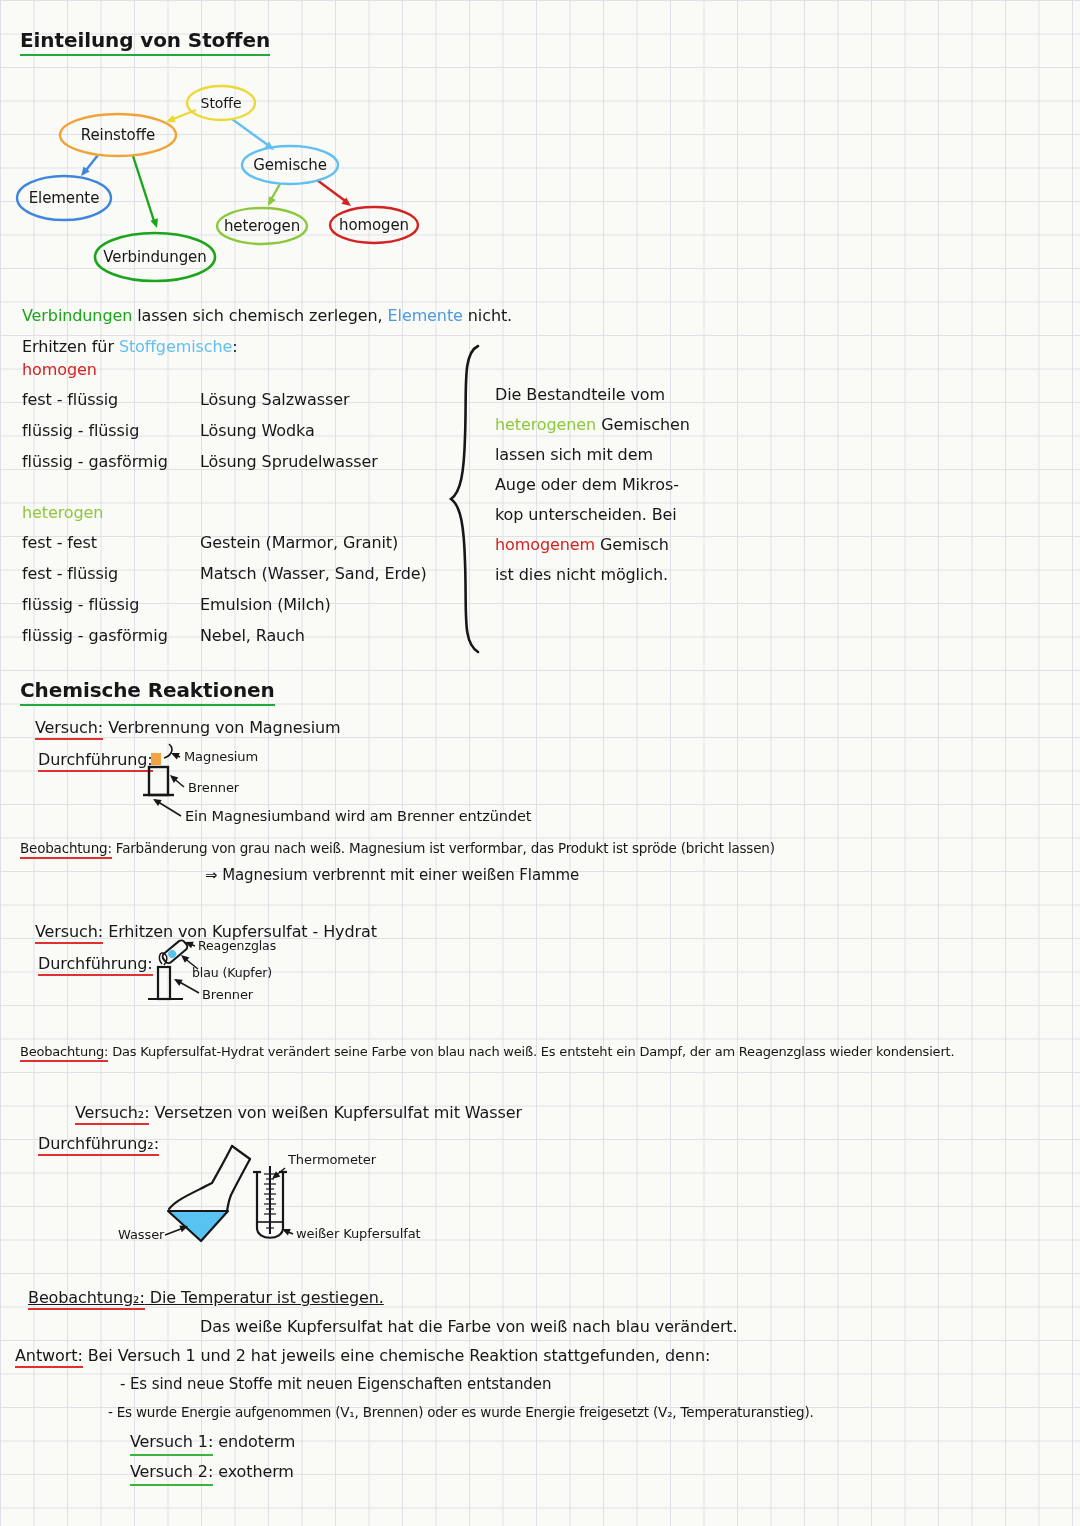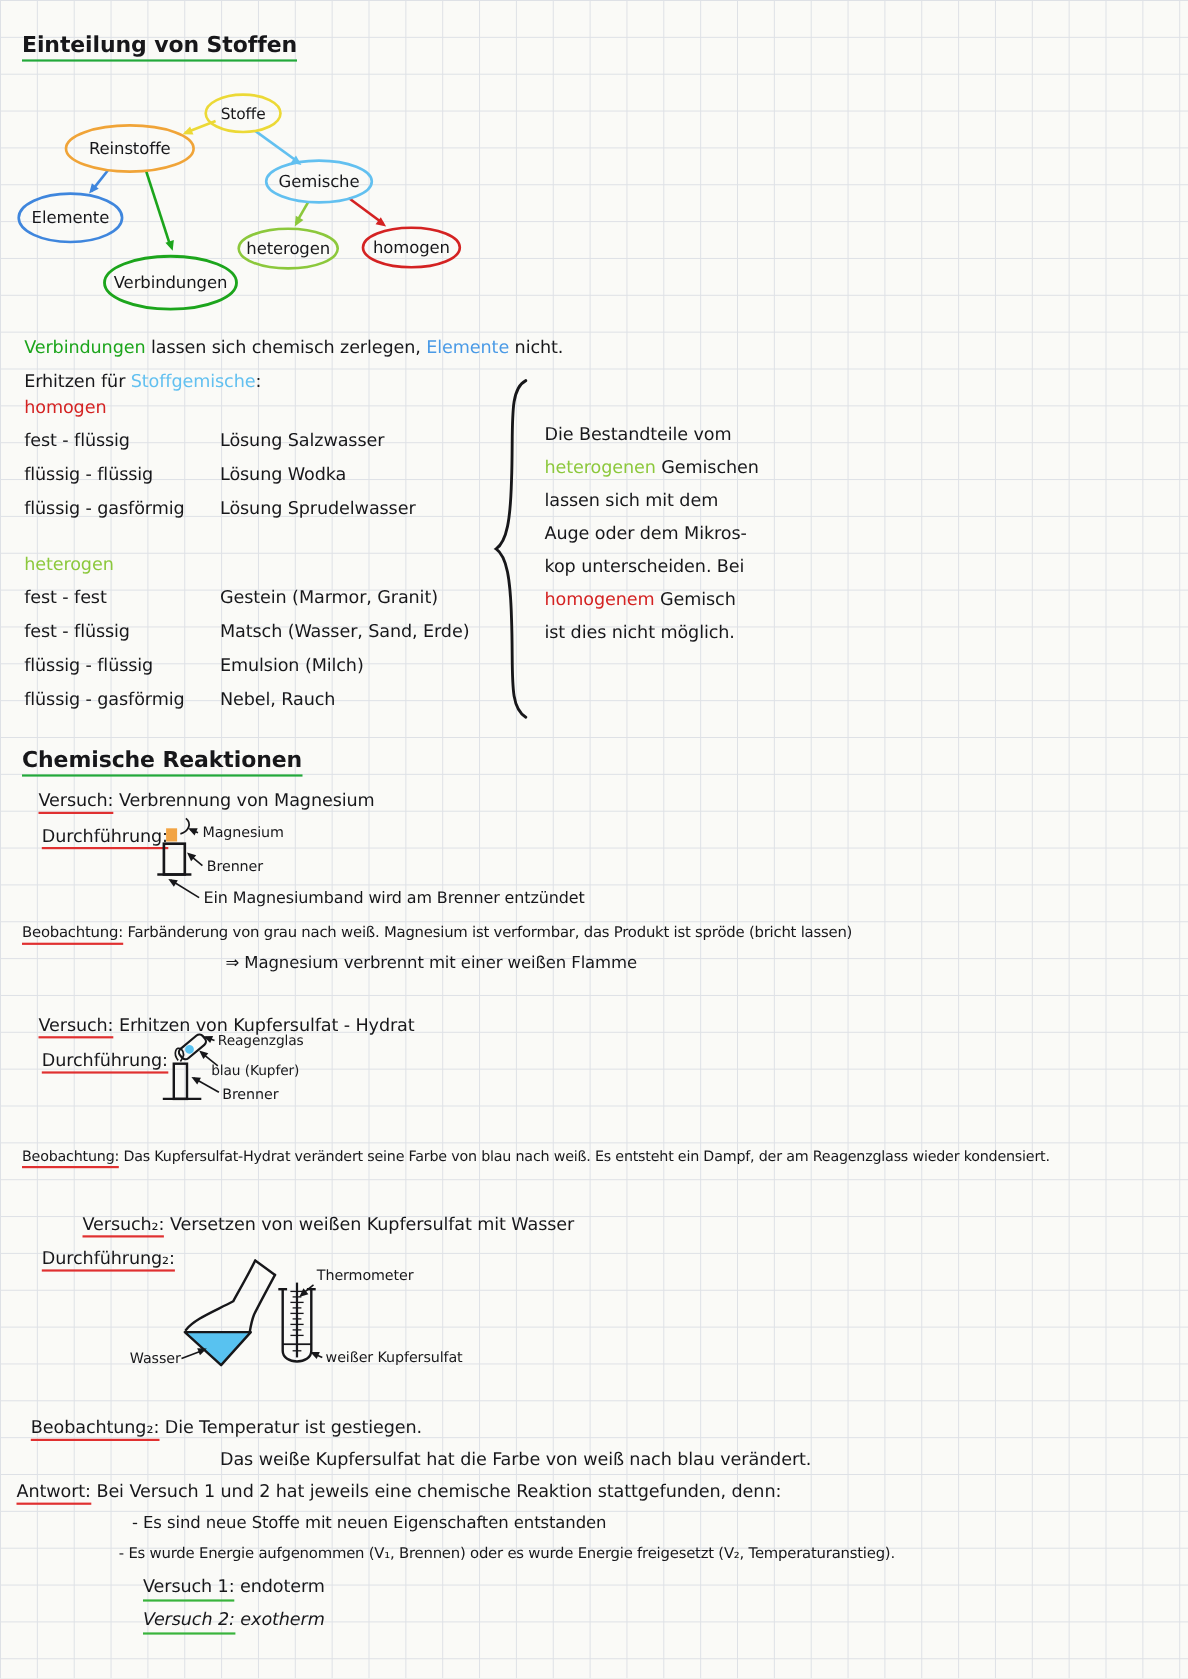--- a/index.html
+++ b/index.html
@@ -236,30 +236,30 @@
     <line x1="50" y1="93" x2="71" y2="85" stroke="#17171a" stroke-width="1.5"></line>
     <path d="M0,0 L8,3.5 L8,-3.5 Z" fill="#17171a" transform="translate(73,84) rotate(159)"></path>
     <text x="3" y="97" font-size="13">Wasser</text>
     <line x1="170" y1="26" x2="159" y2="35" stroke="#17171a" stroke-width="1.5"></line>
     <path d="M0,0 L8,3.5 L8,-3.5 Z" fill="#17171a" transform="translate(157,37) rotate(320)"></path>
     <text x="173" y="22" font-size="13">Thermometer</text>
     <line x1="178" y1="92" x2="169" y2="88" stroke="#17171a" stroke-width="1.5"></line>
     <path d="M0,0 L8,3.5 L8,-3.5 Z" fill="#17171a" transform="translate(167,87) rotate(24)"></path>
     <text x="181" y="96" font-size="13">weißer Kupfersulfat</text>
   </svg>
-  <div class="abs" style="left:28px;top:1288px;">
+  <div class="abs" style="left:28px;top:1288px;text-decoration:underline;">
     <span class="ul-red">Beobachtung₂:</span><span> Die Temperatur ist gestiegen.</span>
   </div>
   <div class="abs" style="left:200px;top:1317px;">Das weiße Kupfersulfat hat die Farbe von weiß nach blau verändert.</div>
 
   <div class="abs" style="left:15px;top:1346px;">
     <span class="ul-red">Antwort:</span><span> Bei Versuch 1 und 2 hat jeweils eine chemische Reaktion stattgefunden, denn:</span>
   </div>
   <div class="abs" style="left:120px;top:1375px;font-size:15px;">- Es sind neue Stoffe mit neuen Eigenschaften entstanden</div>
   <div class="abs cond" style="left:108px;top:1404px;">- Es wurde Energie aufgenommen (V₁, Brennen) oder es wurde Energie freigesetzt (V₂, Temperaturanstieg).</div>
   <div class="abs" style="left:130px;top:1432px;">
     <span class="ul-green">Versuch 1:</span><span> endoterm</span>
   </div>
-  <div class="abs" style="left:130px;top:1462px;font-style:italic;">
+  <div class="abs" style="left:130px;top:1462px;">
     <span class="ul-green">Versuch 2:</span><span> exotherm</span>
   </div>
 
 </div>
 
 </body></html>

